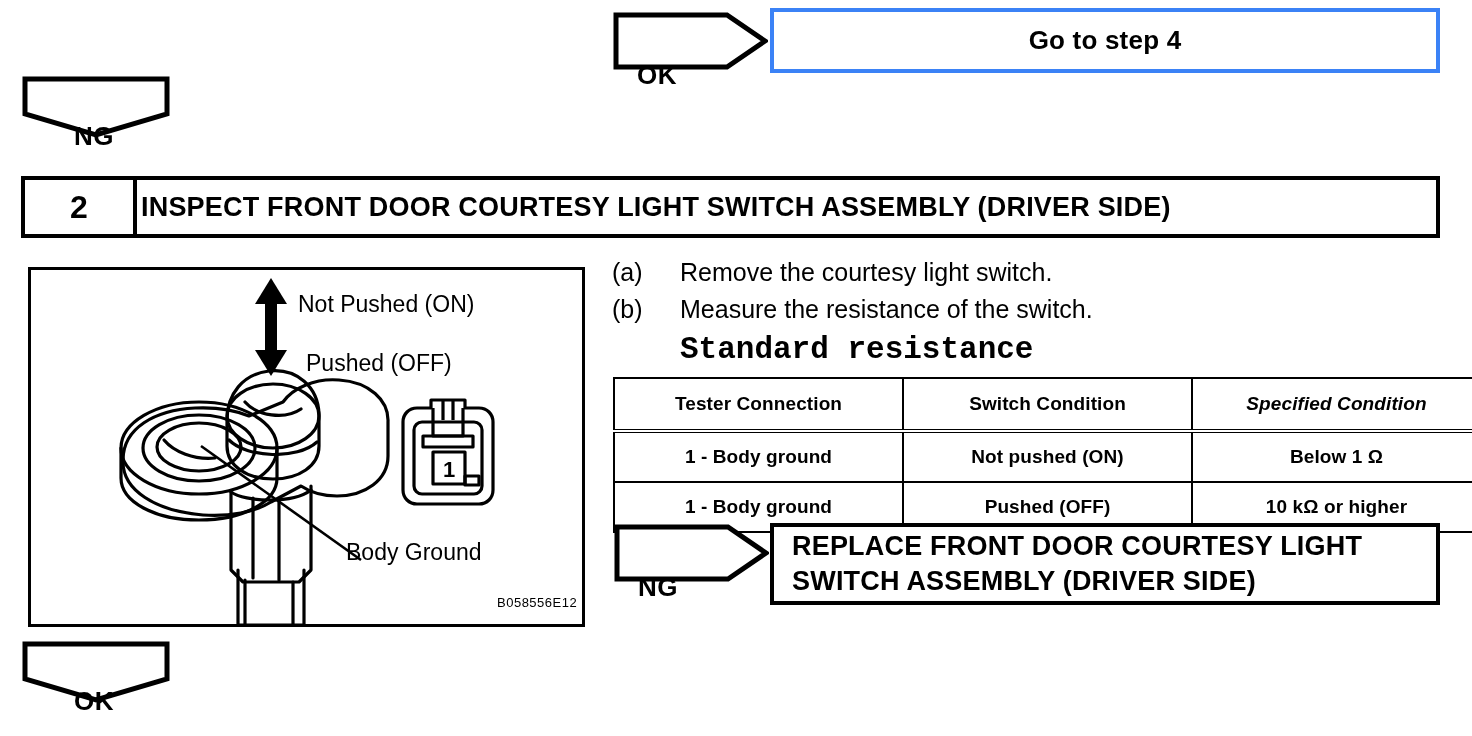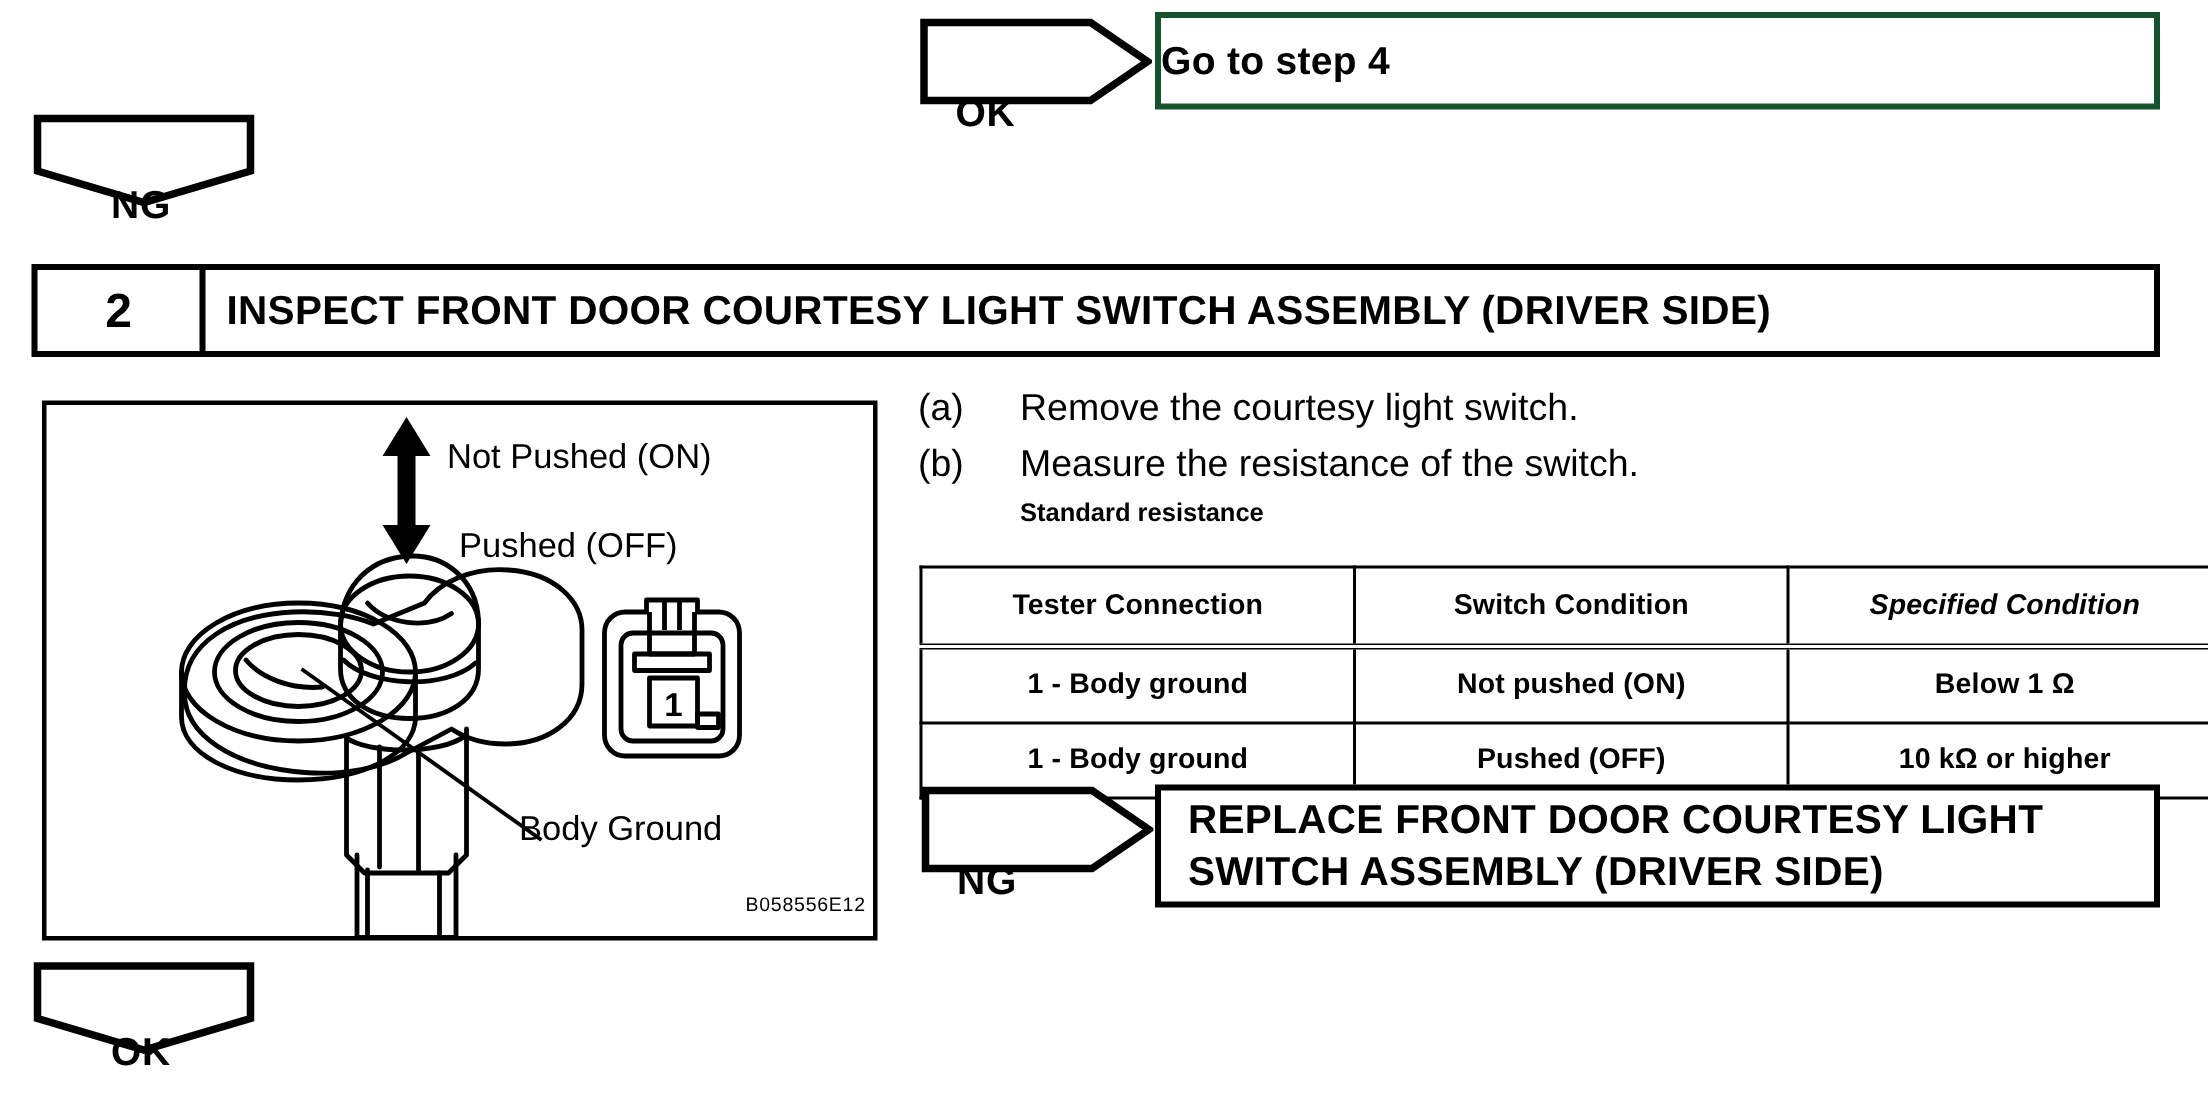--- a/index.html
+++ b/index.html
@@ -21,25 +21,25 @@
   .arrow-label {
     position: absolute;
     font-size: 26px;
     font-weight: bold;
     letter-spacing: 0.5px;
     margin-top: 34px;
   }
 
   
   .result-box {
-    border: 4px solid #14532d;
+    border: 4px solid #3b82f6;
     background: #ffffff;
     display: flex;
     align-items: center;
-    justify-content: flex-start;
+    justify-content: center;
     font-size: 26px;
     font-weight: bold;
     letter-spacing: 0.2px;
   }
   .action-box {
     border: 4px solid #000;
     background: #ffffff;
     display: flex;
     flex-direction: column;
     justify-content: center;
@@ -63,21 +63,21 @@
     display: flex;
     align-items: center;
     justify-content: center;
     font-size: 32px;
     font-weight: bold;
   }
   .step-title {
     flex: 1;
     display: flex;
     align-items: center;
-    padding-left: 14px;
+    padding-left: 4px;
     font-size: 27px;
     font-weight: bold;
     letter-spacing: 0.2px;
   }
 
   
   .illus-panel {
     border: 3px solid #000;
     background: #ffffff;
     overflow: hidden;
@@ -100,22 +100,23 @@
   .proc-line {
     position: absolute;
     display: flex;
     font-size: 25px;
     white-space: nowrap;
   }
   .proc-marker { width: 68px; }
   .proc-text { }
   .proc-sub {
     position: absolute;
-    font-size: 17px;
-    font-weight: bold;
+    font-size: 31px;
+    font-weight: bold;
+    font-family: Liberation Mono, monospace;
   }
 
   
   table.spec {
     position: absolute;
     border-collapse: collapse;
     background: #fff;
     table-layout: fixed;
   }
   table.spec th, table.spec td {

